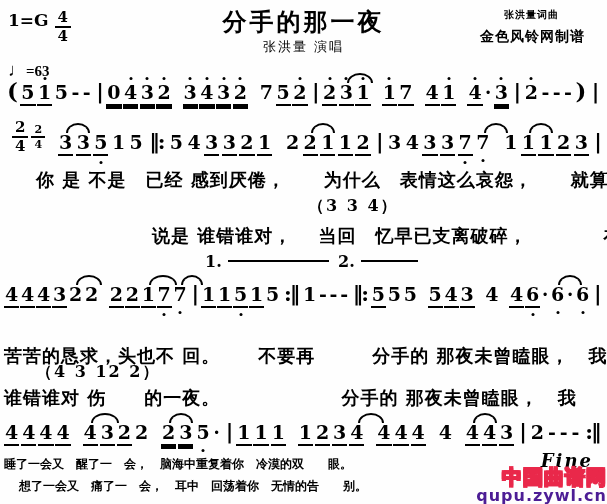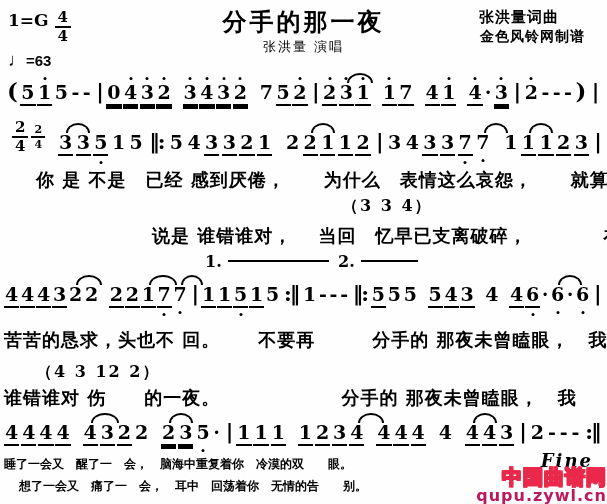--- a/index.html
+++ b/index.html
@@ -9,28 +9,28 @@
   }
   
   .keysig{position:absolute;left:8px;top:10px;font-family:"DejaVu Serif",serif;
     font-weight:bold;font-size:17px;display:flex;align-items:flex-start;}
   .frac{display:inline-block;text-align:center;font-weight:bold;line-height:1;
     font-family:"DejaVu Serif",serif;margin-left:6px;vertical-align:middle;}
   .frac .fr-t{display:block;border-bottom:2px solid #000;padding:0 3px 1px;}
   .frac .fr-b{display:block;padding-top:1px;}
   .frac.big{font-size:15px;}
   .frac.sm{font-size:11px;margin-left:3px;}
-  .tempo{position:absolute;left:8px;top:50px;font-weight:bold;font-size:15px;
-    font-family:Liberation Sans, sans-serif;}
+  .tempo{position:absolute;left:8px;top:60px;font-weight:bold;font-size:15px;
+    font-family:Liberation Serif, serif;}
   .tempo .note{font-size:18px;}
   .title{position:absolute;left:50%;top:6px;transform:translateX(-50%);
     font-size:24px;font-weight:bold;letter-spacing:3px;white-space:nowrap;}
   .performer{position:absolute;left:50%;top:38px;transform:translateX(-50%);
     font-size:13px;font-weight:normal;letter-spacing:2px;white-space:nowrap;}
-  .composer{position:absolute;right:48px;top:8px;font-size:15px;font-weight:bold;
+  .composer{position:absolute;right:48px;top:8px;font-size:10px;font-weight:bold;
     letter-spacing:1px;white-space:nowrap;font-family:Liberation Serif, serif;}
   .publisher{position:absolute;right:22px;top:28px;font-size:14px;font-weight:bold;
     letter-spacing:1px;white-space:nowrap;}
   
   .nrow{position:absolute;display:flex;justify-content:space-between;
     align-items:baseline;font-family:"DejaVu Serif",serif;font-weight:bold;
     font-size:19px;white-space:nowrap;}
   .tk{position:relative;display:inline-block;line-height:1.1;}
   .tk .num{display:inline-block;padding:0 1px 1px;}
   .tk .num.u1{border-bottom:2px solid #000;}
@@ -56,21 +56,21 @@
   .volta{position:absolute;display:flex;align-items:flex-start;font-weight:bold;
     font-family:"DejaVu Serif",serif;font-size:16px;}
   .volta .vline{flex:1;border-top:2px solid #000;margin:8px 4px 0 6px;}
   .fine{position:absolute;right:14px;top:450px;font-family:"DejaVu Serif",serif;
     font-style:italic;font-weight:bold;font-size:18px;letter-spacing:2px;}
   
   .watermark{position:absolute;right:0;bottom:0;text-align:right;line-height:1;}
   .wm-name{font-size:20px;font-weight:bold;letter-spacing:1px;color:#fff;
     -webkit-text-stroke:1.5px #e9284a;
     text-shadow:-1px -1px 0 #e9284a,1px -1px 0 #e9284a,-1px 1px 0 #e9284a,1px 1px 0 #e9284a;}
-  .wm-url{font-size:16px;font-weight:bold;letter-spacing:1px;color:#be185d;
+  .wm-url{font-size:16px;font-weight:bold;letter-spacing:1px;color:#4c1d95;
     font-family:"DejaVu Sans",sans-serif;margin-top:1px;}
   
   #row1{left:6px;right:6px;top:78px;}
   #row2{left:58px;right:4px;top:130px;}
   #row3{left:4px;right:4px;top:282px;}
   #row4{left:4px;right:4px;top:420px;}
 </style>
 </head>
 <body>
 
@@ -175,21 +175,21 @@
       <span class="tk sp"><span class="num"></span></span>
       <span class="tk"><span class="num">1</span></span>
       <span class="tk"><span class="num u1">1</span><i class="arc" style="width: 20px;"></i></span>
       <span class="tk"><span class="num u1">1</span></span>
       <span class="tk"><span class="num u1">2</span></span>
       <span class="tk"><span class="num u1">3</span></span>
       <span class="tk bar"><span class="num">|</span></span>
     </div>
 
   <div class="lyric" style="left:36px;top:168px;">你 是 不是　已经 感到厌倦，　　为什么　表情这么哀怨，　　就算我</div>
-  <div class="backing" style="left:342px;top:196px;">（3 3 4）</div>
+  <div class="backing" style="left:308px;top:196px;">（3 3 4）</div>
   <div class="lyric" style="left:152px;top:224px;">说是 谁错谁对，　 当回　忆早已支离破碎，　　　　在那</div>
 
   <div class="volta" style="left:205px;top:252px;width:128px;">
     <span>1.</span>
     <span class="vline"></span>
   </div>
   <div class="volta" style="left:338px;top:252px;width:84px;">
     <span>2.</span>
     <span class="vline"></span>
   </div>
@@ -231,21 +231,21 @@
       <span class="tk sp"><span class="num"></span></span>
       <span class="tk"><span class="num u1">4</span></span>
       <span class="tk"><span class="num u1">6</span><i class="dot lo"></i></span>
       <span class="tk dotn"><span class="num">·</span></span>
       <span class="tk"><span class="num">6</span><i class="dot lo"></i><i class="arc" style="width: 20px;"></i></span>
       <span class="tk dotn"><span class="num">·</span></span>
       <span class="tk"><span class="num">6</span><i class="dot lo"></i></span>
       <span class="tk bar"><span class="num">|</span></span>
     </div>
 
-  <div class="lyric" style="left:4px;top:328px;">苦苦的恳求，头也不 回。　　不要再　　　分手的 那夜未曾瞌眼，　我</div>
+  <div class="lyric" style="left:4px;top:344px;">苦苦的恳求，头也不 回。　　不要再　　　分手的 那夜未曾瞌眼，　我</div>
   <div class="backing" style="left:36px;top:362px;">（4 3 12 2）</div>
   <div class="lyric" style="left:4px;top:386px;">谁错谁对 伤　　的一夜。　　　　　　 分手的 那夜未曾瞌眼，　我</div>
 
   <div id="row4" class="nrow">
       <span class="tk"><span class="num u1">4</span></span>
       <span class="tk"><span class="num u1">4</span></span>
       <span class="tk"><span class="num u1">4</span></span>
       <span class="tk"><span class="num u1">4</span></span>
       <span class="tk sp"><span class="num"></span></span>
       <span class="tk"><span class="num u1">4</span><i class="arc" style="width: 24px;"></i></span>

